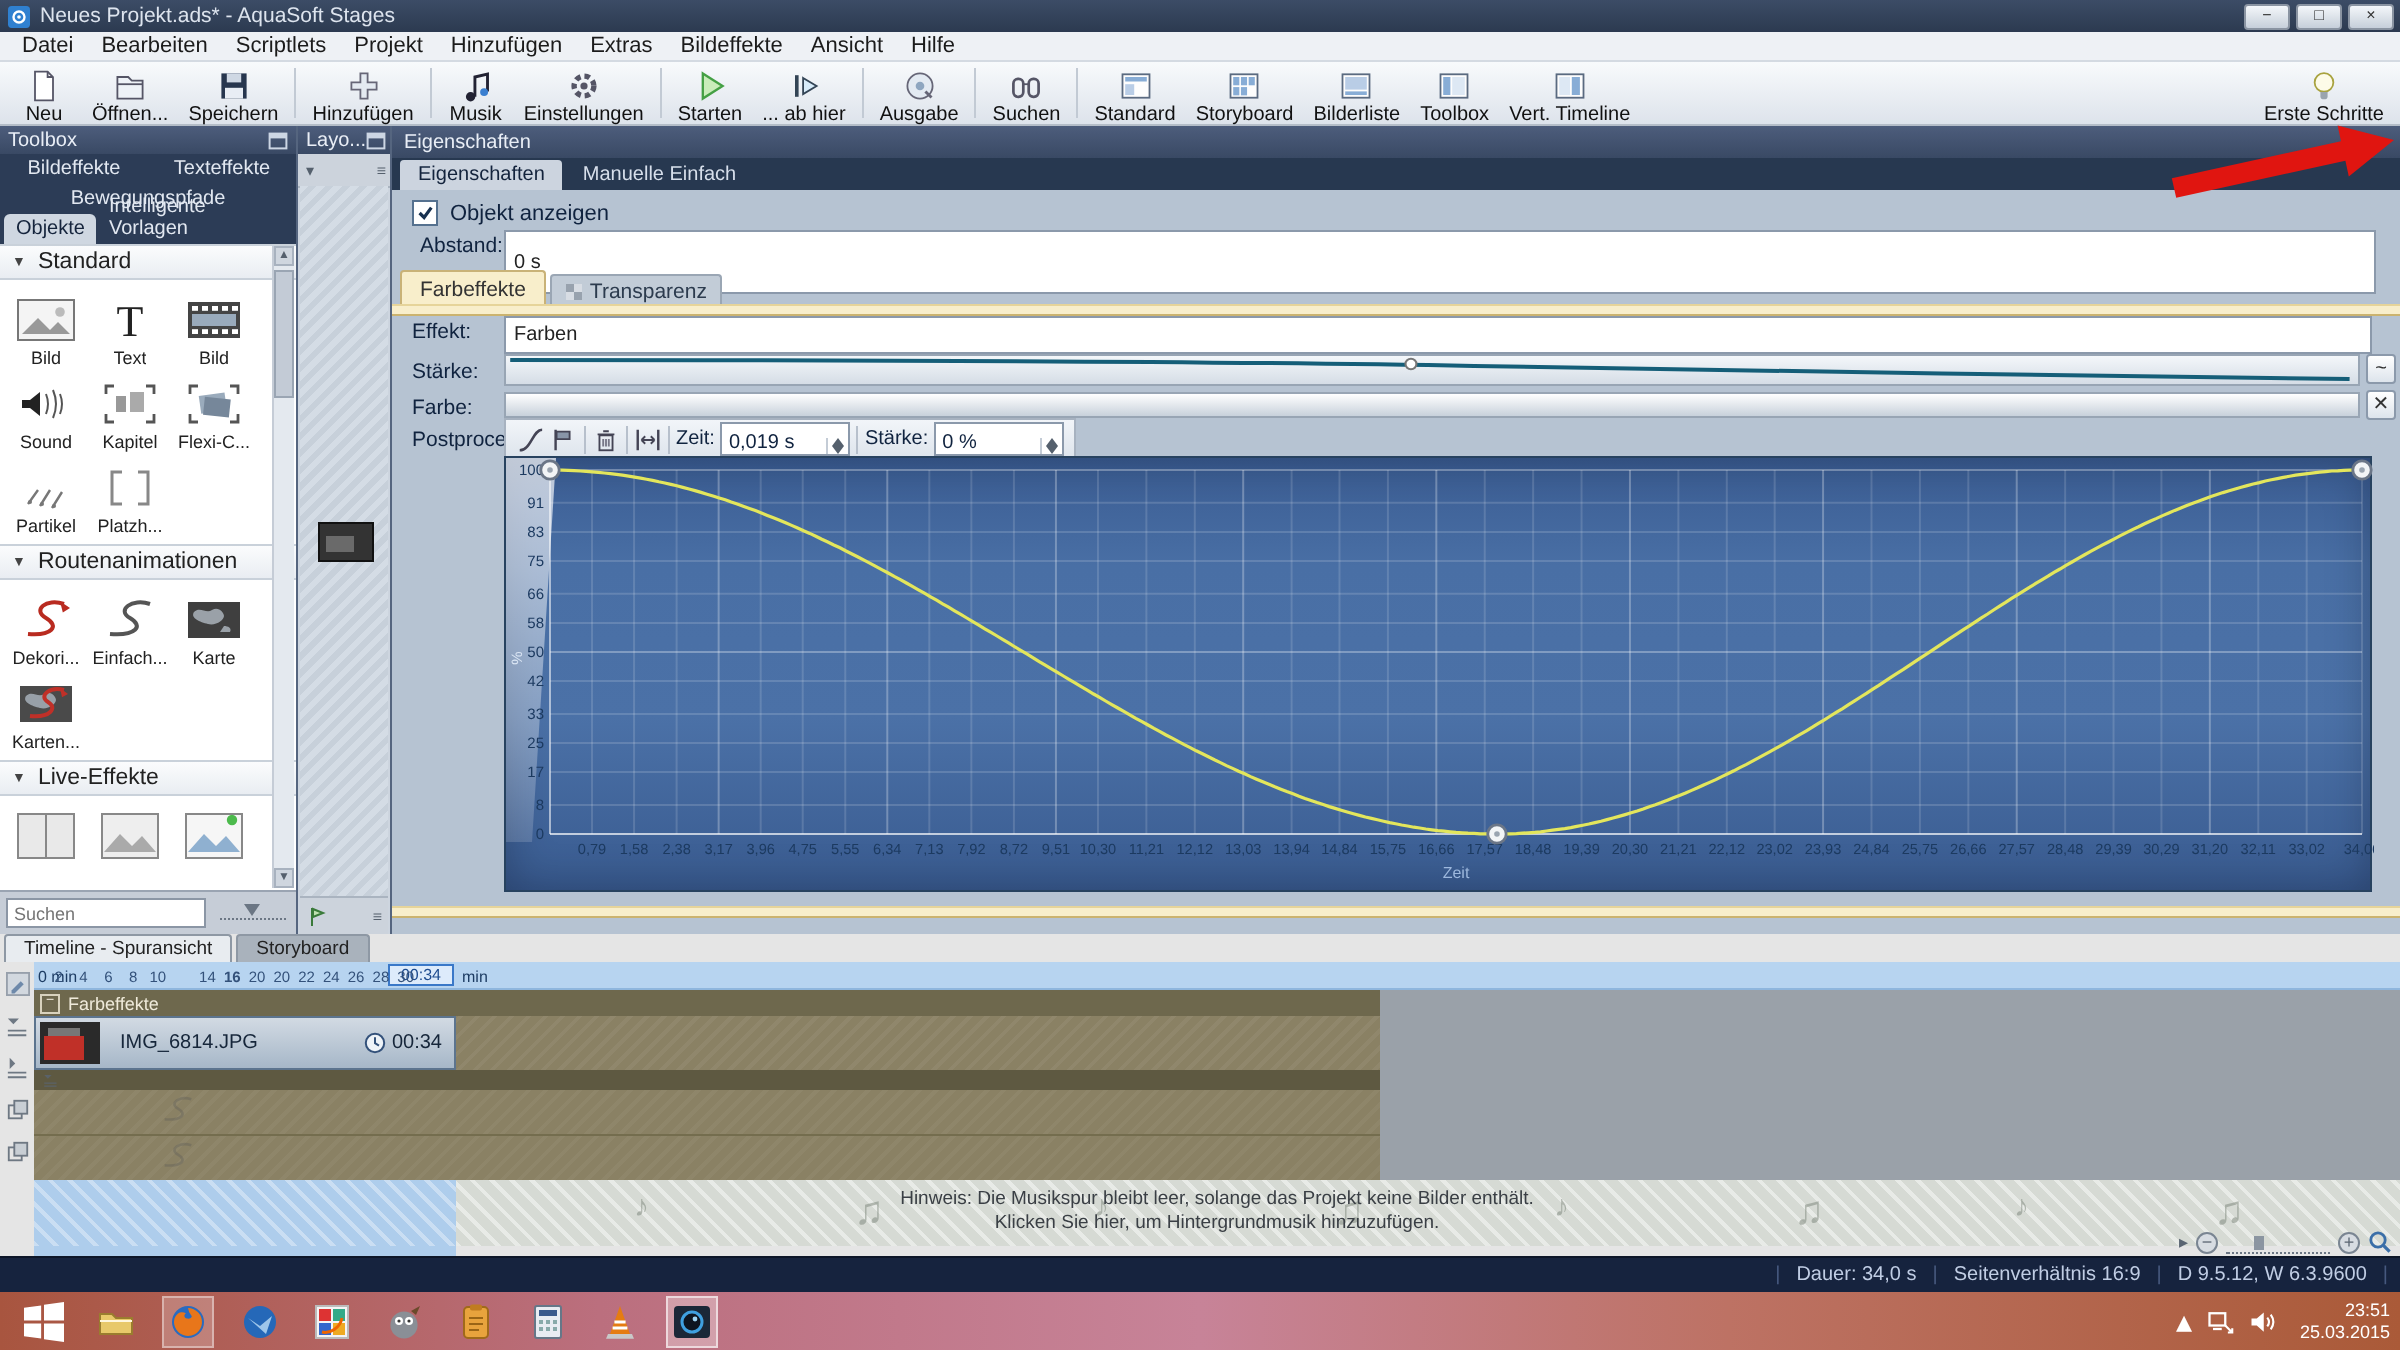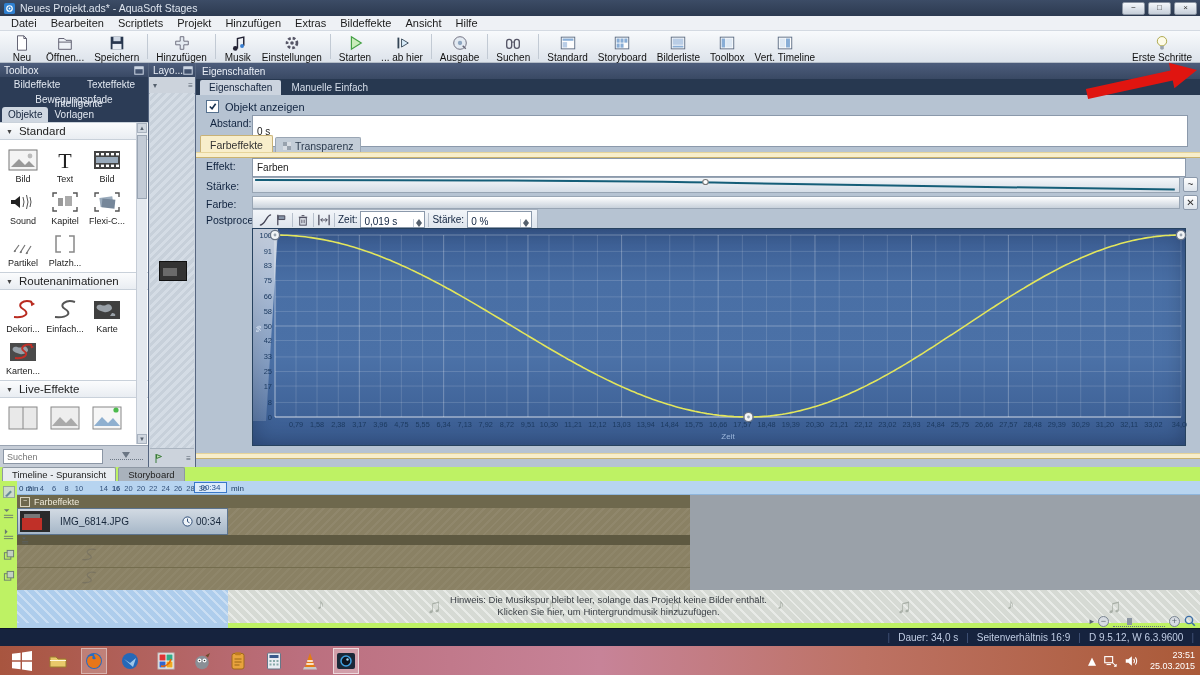--- a/index.html
+++ b/index.html
@@ -111,21 +111,21 @@
   .spin{display:flex;border:1px solid #8b99ab;background:#fff;height:15px;align-items:flex-end}
   .spin .val{width:46px;font-size:10px;padding:1px 3px 0}
   .spin .arr{width:10px;display:flex;flex-direction:column;align-items:center;justify-content:space-around;border-left:1px solid #c4ccd6}
   .tri-up{width:0;height:0;border-left:3px solid transparent;border-right:3px solid transparent;border-bottom:4px solid #55606d}
   .tri-dn{width:0;height:0;border-left:3px solid transparent;border-right:3px solid transparent;border-top:4px solid #55606d}
   #curve-editor{position:absolute;left:56px;right:14px;top:133px;height:218px;
       background:linear-gradient(180deg,#3a5c92 0%,#496fa5 25%,#4b71a7 60%,#395b90 100%);
       border:1px solid #27425f;box-shadow:inset 0 0 22px rgba(0,0,15,.28);box-sizing:border-box}
 
   
-  #timeline{left:0;top:467px;width:1200px;height:161px;background:#bef264}
+  #timeline{left:0;top:467px;width:1200px;height:161px;background:#e5e5e5}
   #tl-tabs{height:14px;display:flex;padding-left:2px;gap:2px;font-size:9.5px;align-items:flex-end}
   .tl-tab{padding:1px 9px;background:#a9b2bc;color:#222;border:1px solid #8e98a4;border-bottom:none;border-radius:2px 2px 0 0}
   .tl-tab.active{background:#e8ecf0}
   #tl-rail{position:absolute;left:0;top:14px;bottom:0;width:17px;display:flex;flex-direction:column;align-items:center;padding-top:5px;gap:9px}
   #tl-rail svg{width:12px;height:12px;opacity:.85}
   #tl-ruler{position:absolute;left:17px;right:0;top:14px;height:14px;background:#b7d4f0;border-bottom:1px solid #8fb6dd;
             font-size:7.5px;color:#33517a;box-sizing:border-box}
   .rt{position:absolute;top:3px;transform:translateX(-50%)}
   #ruler-zero{position:absolute;left:2px;top:3px;font-size:8px;color:#1d3c63}
   #ruler-end{position:absolute;left:177px;top:1px;width:33px;height:11px;border:1px solid #3a78c8;background:#ddebfb;

